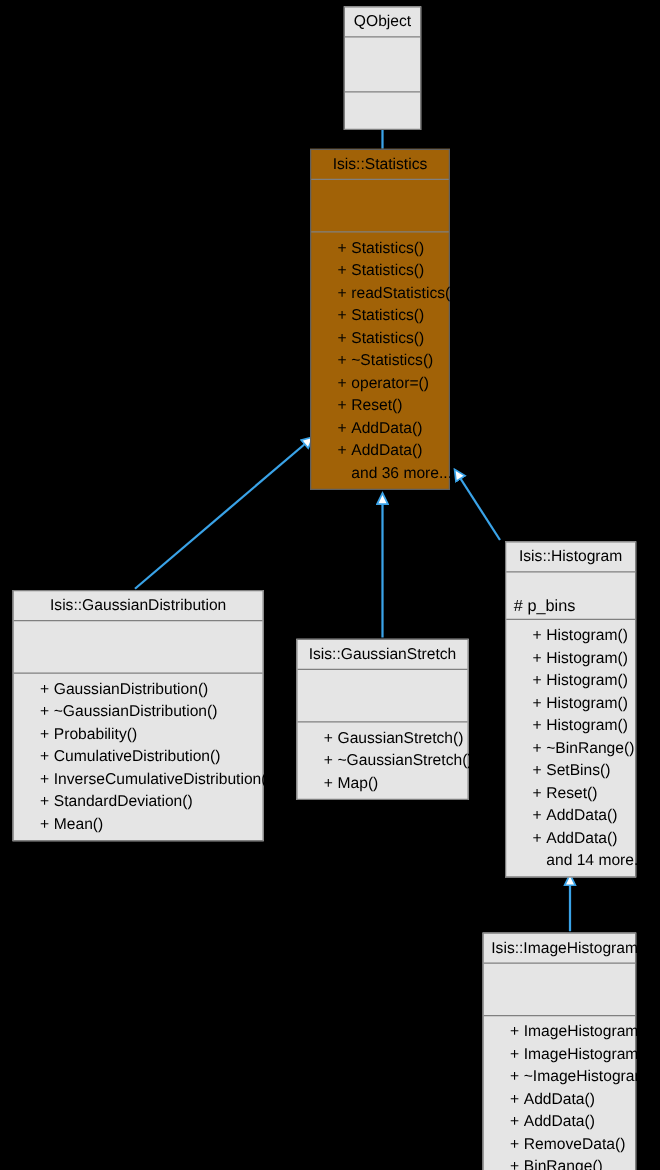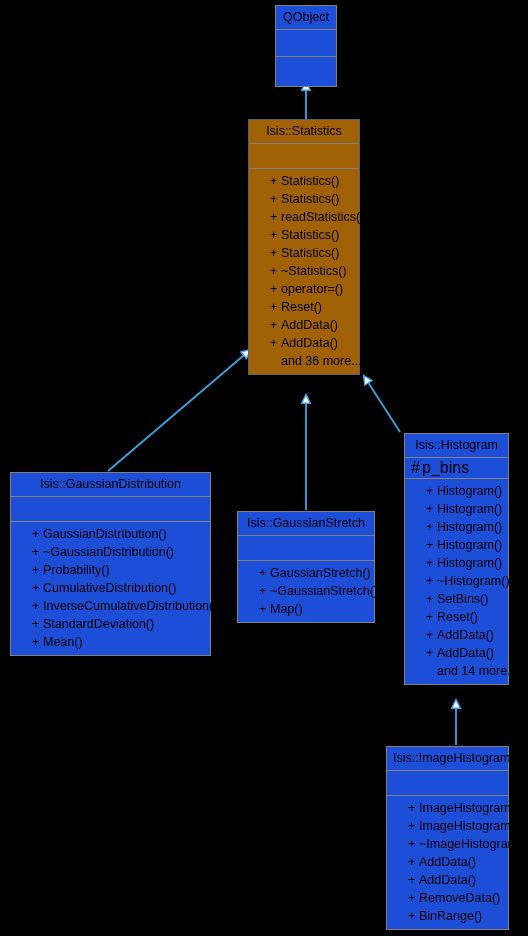--- a/index.html
+++ b/index.html
@@ -12,42 +12,43 @@
     width: 528px;
     height: 936px;
     background: #000000;
     font-family: "Liberation Sans", sans-serif;
     overflow: hidden;
   }
   .uml-box {
     position: absolute;
     box-sizing: border-box;
     border: 1px solid #808080;
-    background: #1d4ed8;
+    background: #e5e5e5;
     color: #000000;
     z-index: 5;
   }
   .uml-box.highlight {
     background: #a16207;
     border: 1px solid #606060;
   }
   .uml-title {
     text-align: center;
     font-size: 12.5px;
     line-height: 14px;
     padding: 4px 6px 5px 6px;
     white-space: nowrap;
     border-bottom: 1px solid #808080;
   }
   .uml-attrs {
     border-bottom: 1px solid #808080;
     padding: 2px 4px;
     min-height: 13px;
-    font-size: 16px;
+    font-size: 13px;
     line-height: 14px;
+    margin-top: 17px;
   }
   .uml-attrs .row {
     white-space: nowrap;
     padding: 1px 2px;
   }
   .uml-ops {
     padding: 3px 4px 4px 19px;
     font-size: 12.5px;
     line-height: 14px;
   }
@@ -155,21 +156,21 @@
     <div class="uml-title">Isis::Histogram</div>
     <div class="uml-attrs">
       <div class="row"><span class="vis">#</span><span>p_bins</span></div>
     </div>
     <div class="uml-ops">
       <div class="row"><span class="vis">+</span><span>Histogram()</span></div>
       <div class="row"><span class="vis">+</span><span>Histogram()</span></div>
       <div class="row"><span class="vis">+</span><span>Histogram()</span></div>
       <div class="row"><span class="vis">+</span><span>Histogram()</span></div>
       <div class="row"><span class="vis">+</span><span>Histogram()</span></div>
-      <div class="row"><span class="vis">+</span><span>~Histogram()</span></div>
+      <div class="row"><span class="vis">+</span><span>~BinRange()</span></div>
       <div class="row"><span class="vis">+</span><span>SetBins()</span></div>
       <div class="row"><span class="vis">+</span><span>Reset()</span></div>
       <div class="row"><span class="vis">+</span><span>AddData()</span></div>
       <div class="row"><span class="vis">+</span><span>AddData()</span></div>
       <div class="row"><span class="vis none"></span><span>and 14 more...</span></div>
     </div>
   </div>
 
   <div class="uml-box" style="left:386px; top:746px; width:123px;">
     <div class="uml-title">Isis::ImageHistogram</div>

